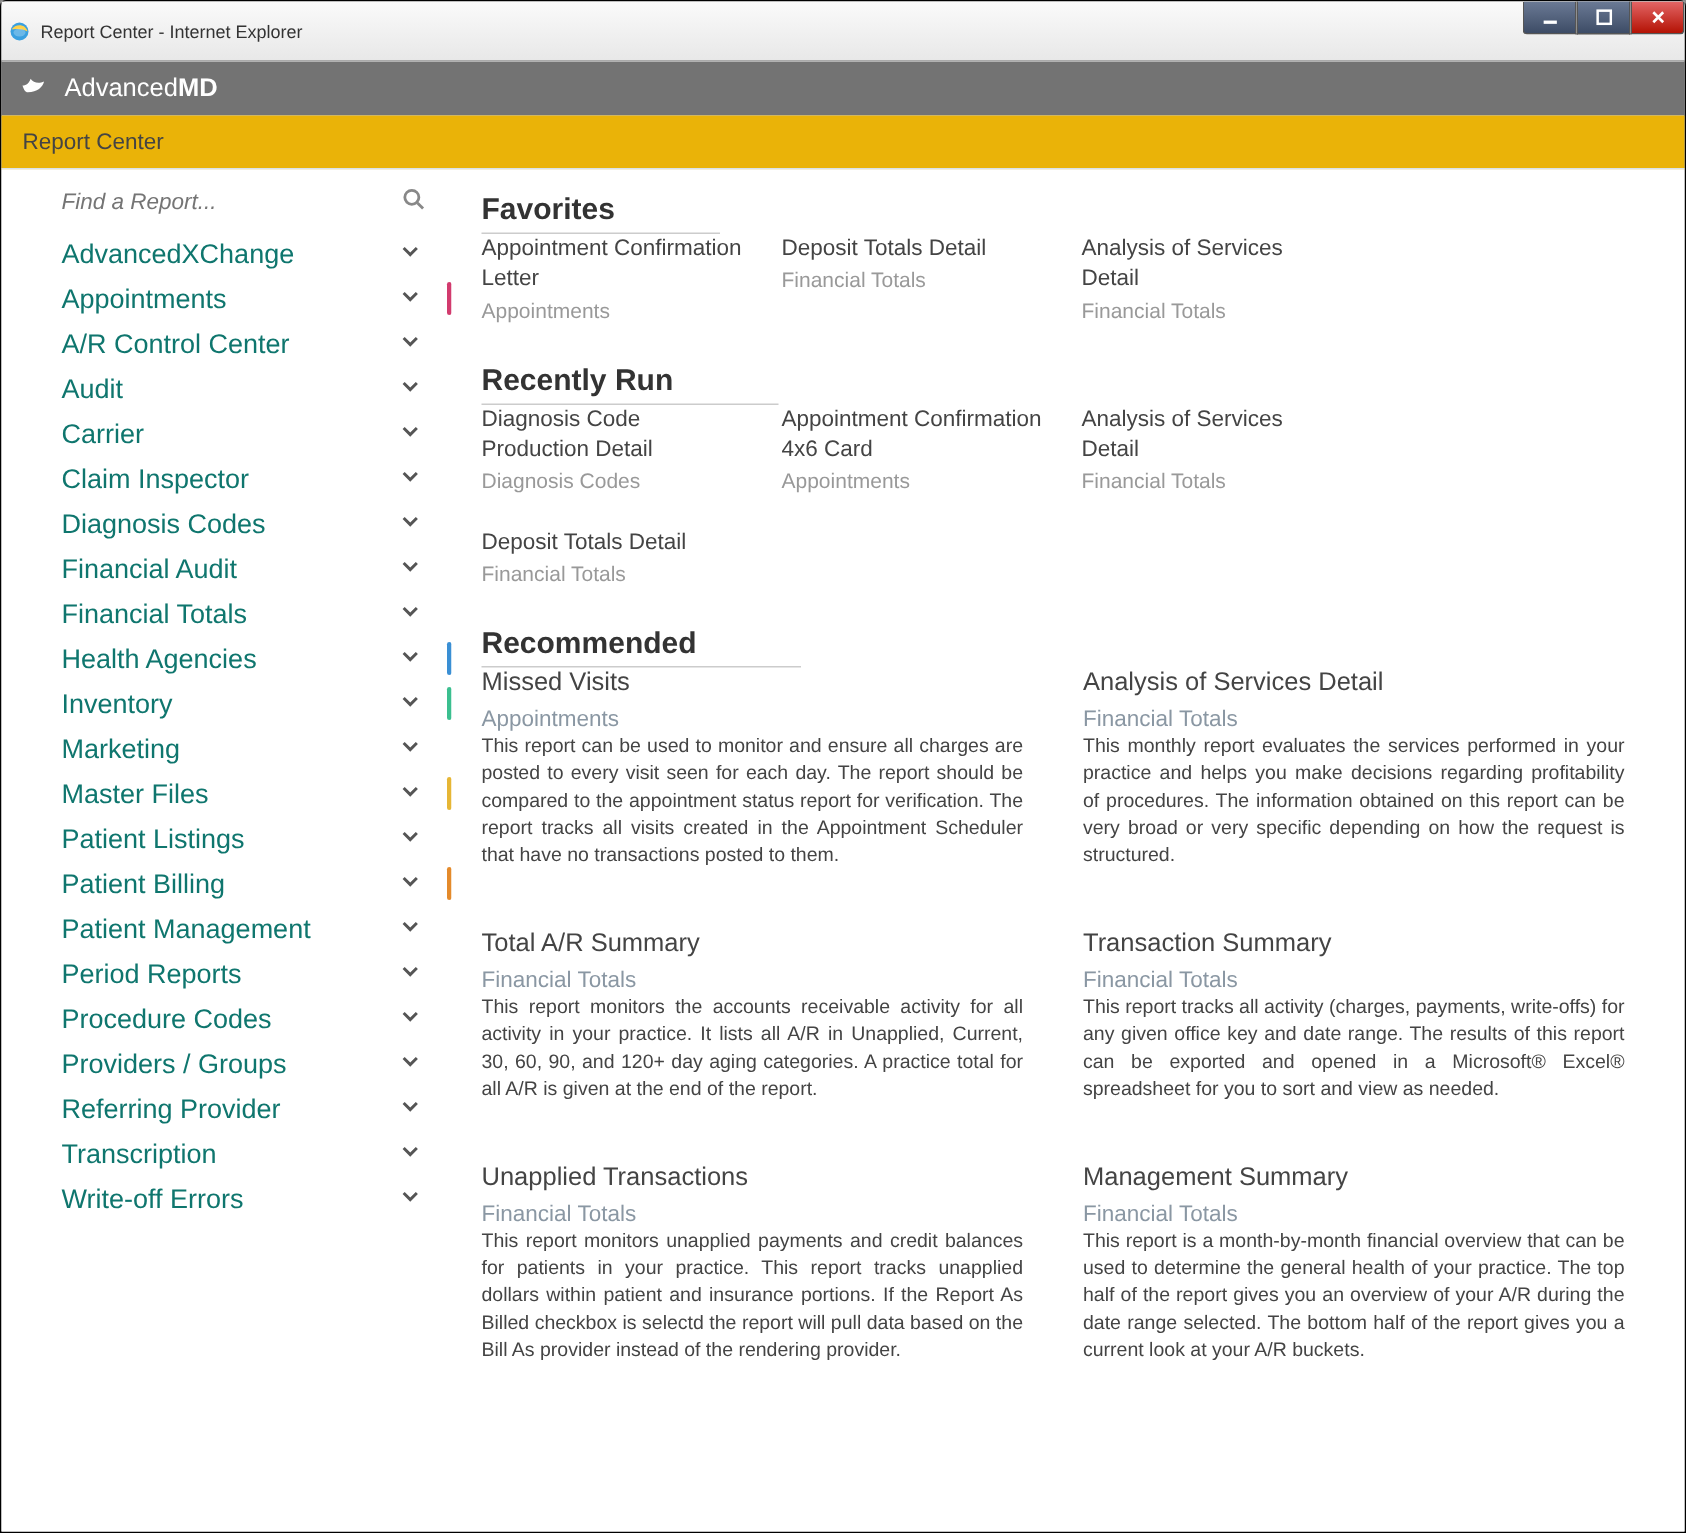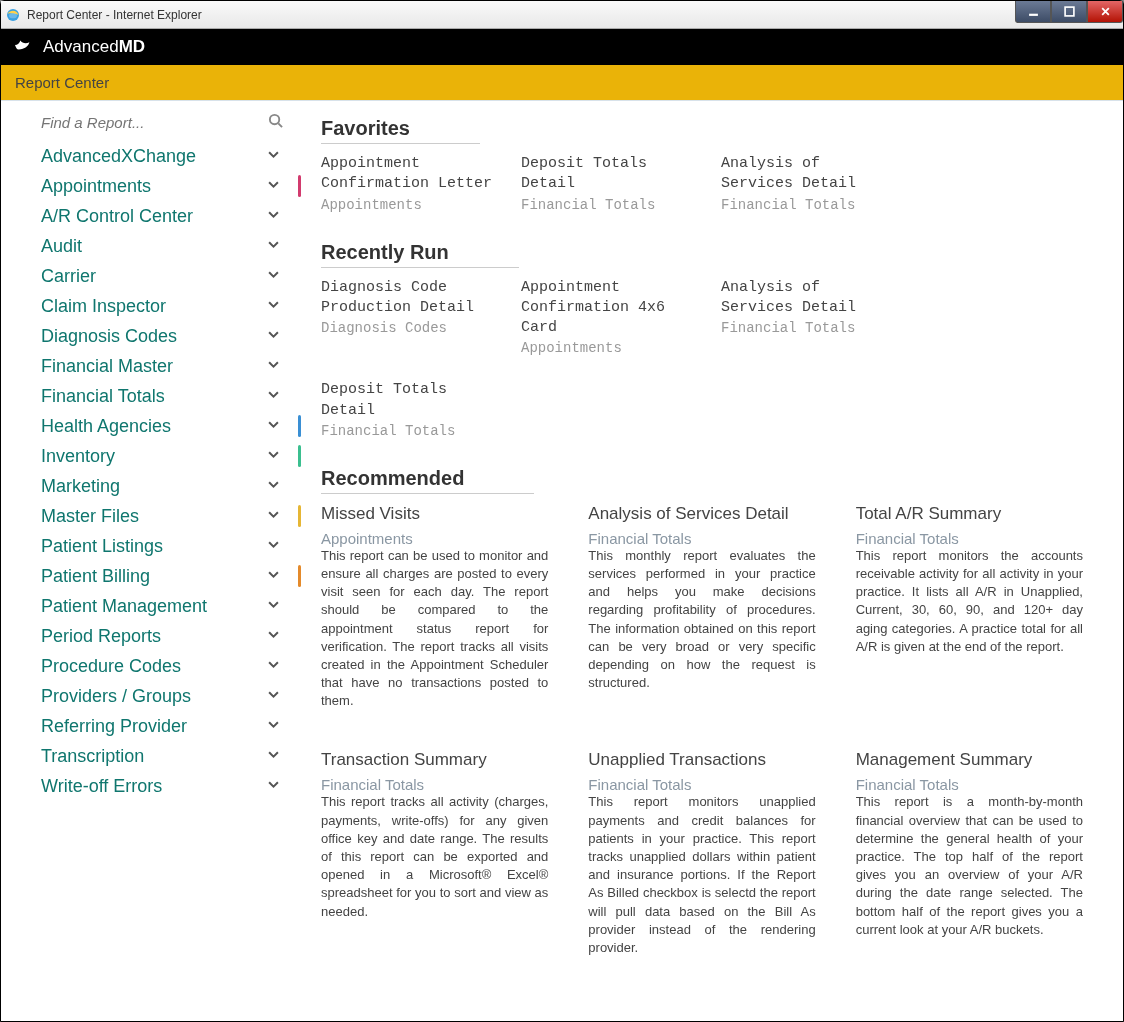--- a/index.html
+++ b/index.html
@@ -13,21 +13,21 @@
 .window {
   width: 1124px;
   height: 1022px;
   background: #fff;
   border: 1px solid #000;
   border-radius: 4px 4px 0 0;
   display: flex;
   flex-direction: column;
 }
 .titlebar {
-  height: 28px;
+  height: 40px;
   background: linear-gradient(#fafafa, #e8e8e8);
   border-bottom: 1px solid #aaa;
   display: flex;
   align-items: center;
   padding: 0 4px;
   font-size: 12px;
   color: #333;
   position: relative;
 }
 .titlebar .ie-icon {
@@ -41,21 +41,21 @@
   width: 36px; height: 22px; display:flex; align-items:center; justify-content:center;
   border: 1px solid #555; border-top: none;
   font-size: 12px; color:#fff;
 }
 .win-min { background: linear-gradient(#6b7a95,#3d4c66); border-radius: 0 0 0 3px;}
 .win-max { background: linear-gradient(#6b7a95,#3d4c66);}
 .win-close { background: linear-gradient(#e36666,#b41204); border-radius: 0 0 3px 0;}
 .win-btn svg { width:11px; height:11px; }
 .brandbar {
   height: 32px;
-  background: #000000;
+  background: #737373;
   display: flex;
   align-items: center;
   padding: 18px 12px;
   color: #fff;
   font-size: 17px;
   font-weight: 300;
 }
 .brandbar .bird { margin-right: 8px; }
 .brandbar .bird svg { width:22px; height:18px; fill:#fff; }
 .brandbar .brand-light { font-weight: 300; }
@@ -113,32 +113,32 @@
   overflow-y:auto;
   color:#444;
 }
 .section { margin-bottom: 28px; }
 .section-title {
   font-size:20px; font-weight:700; color:#333;
   border-bottom: 1px solid #ccc;
   display:inline-block;
   padding-right: 70px;
   padding-bottom: 3px;
-  margin-bottom: 10px;
+  margin-bottom: 0;
 }
 .card-row {
   display:flex; gap: 24px; flex-wrap: wrap;
 }
-.card-row > .card { width: 176px; font-family: Liberation Mono, monospace; }
+.card-row > .card { width: 176px; }
 .card-row.wide4 > .card { width: 176px; }
 .card .c-title { font-size:15px; color:#444; line-height:1.35; }
 .card .c-cat { font-size:14px; color:#999; margin-top:2px; }
 .rec-grid {
   display:grid;
-  grid-template-columns: 1fr 1fr 1fr;
+  grid-template-columns: 1fr 1fr;
   column-gap: 40px;
   row-gap: 32px;
   gap: 40px;
 }
 .rec-card .c-title { font-size:17px; color:#444; }
 .rec-card .c-cat { font-size:15px; color:#8a97a3; margin-top:6px; }
 .rec-card .c-desc {
   font-size:13px; color:#444; 
   text-align: justify;
   line-height: 1.4;
@@ -239,21 +239,21 @@
                 <path d="M1 3 L5 7 L9 3" fill="none" stroke="#555" stroke-width="1.8"></path>
               </svg></span>
           </li>
           <li class="nav-item">
             <span class="nav-label">Diagnosis Codes</span>
             <span class="chevron"><svg width="11" height="11" viewBox="0 0 10 10">
                 <path d="M1 3 L5 7 L9 3" fill="none" stroke="#555" stroke-width="1.8"></path>
               </svg></span>
           </li>
           <li class="nav-item">
-            <span class="nav-label">Financial Master</span>
+            <span class="nav-label">Financial Audit</span>
             <span class="chevron"><svg width="11" height="11" viewBox="0 0 10 10">
                 <path d="M1 3 L5 7 L9 3" fill="none" stroke="#555" stroke-width="1.8"></path>
               </svg></span>
           </li>
           <li class="nav-item">
             <span class="nav-label">Financial Totals</span>
             <span class="chevron"><svg width="11" height="11" viewBox="0 0 10 10">
                 <path d="M1 3 L5 7 L9 3" fill="none" stroke="#555" stroke-width="1.8"></path>
               </svg></span>
           </li>

